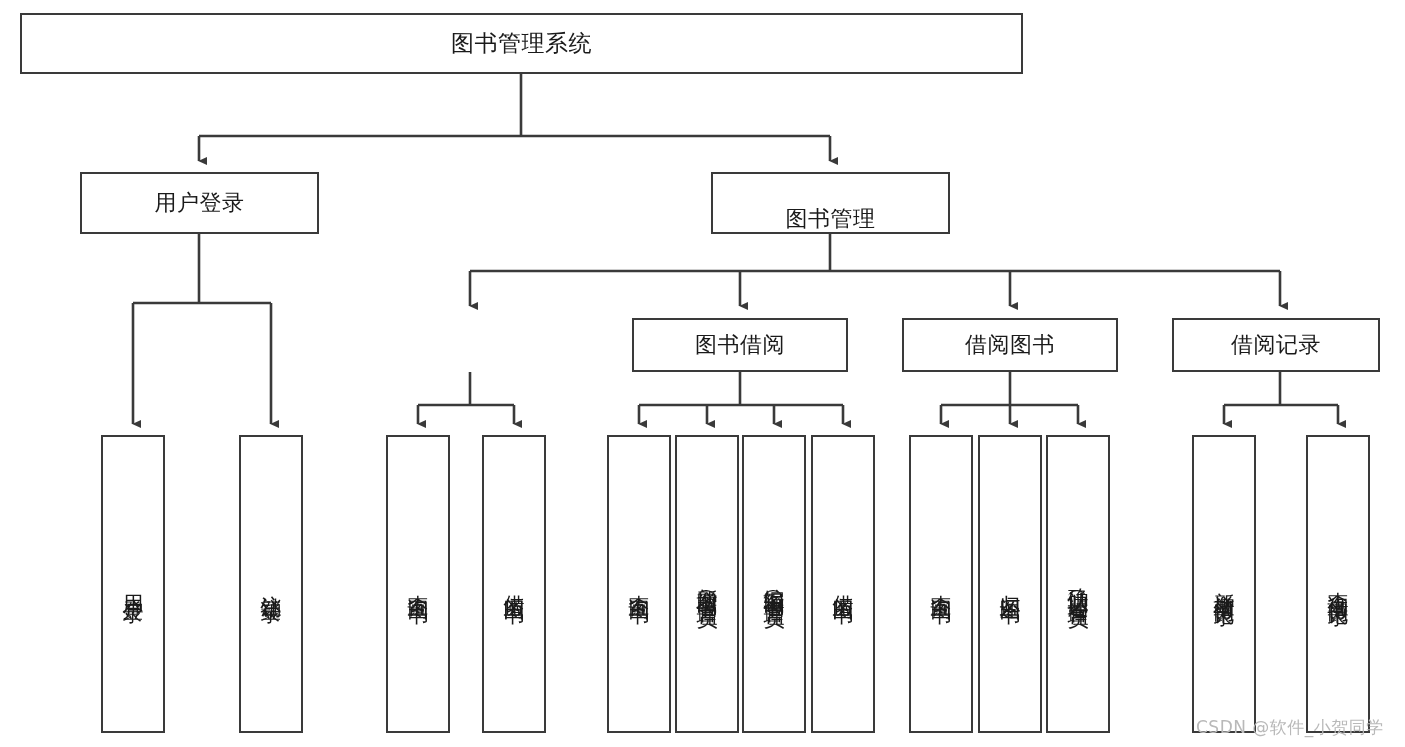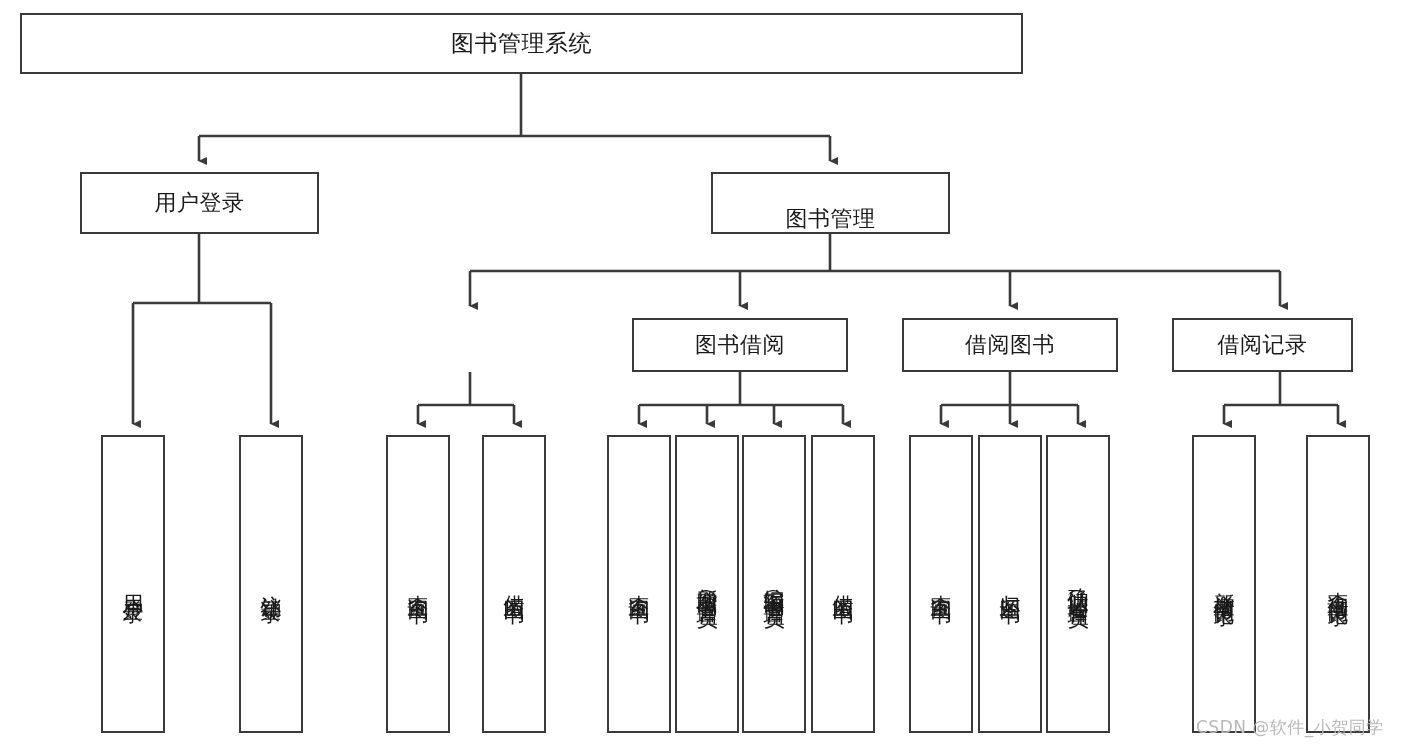--- a/index.html
+++ b/index.html
@@ -142,21 +142,21 @@
 
 
   <div class="node horiz" style="left:632px; top:318px; width:216px; height:54px;">
     <span class="node-label">图书借阅</span>
   </div>
 
   <div class="node horiz" style="left:902px; top:318px; width:216px; height:54px;">
     <span class="node-label">借阅图书</span>
   </div>
 
-  <div class="node horiz" style="left:1172px; top:318px; width:181px; height:54px;">
+  <div class="node horiz" style="left:1172px; top:318px; width:208px; height:54px;">
     <span class="node-label">借阅记录</span>
   </div>
 
   <div class="node vert" style="left:101px; top:435px; width:64px; height:298px;">
     <span class="node-label">用户登录</span>
   </div>
 
   <div class="node vert" style="left:239px; top:435px; width:64px; height:298px;">
     <span class="node-label">注销登录</span>
   </div>

